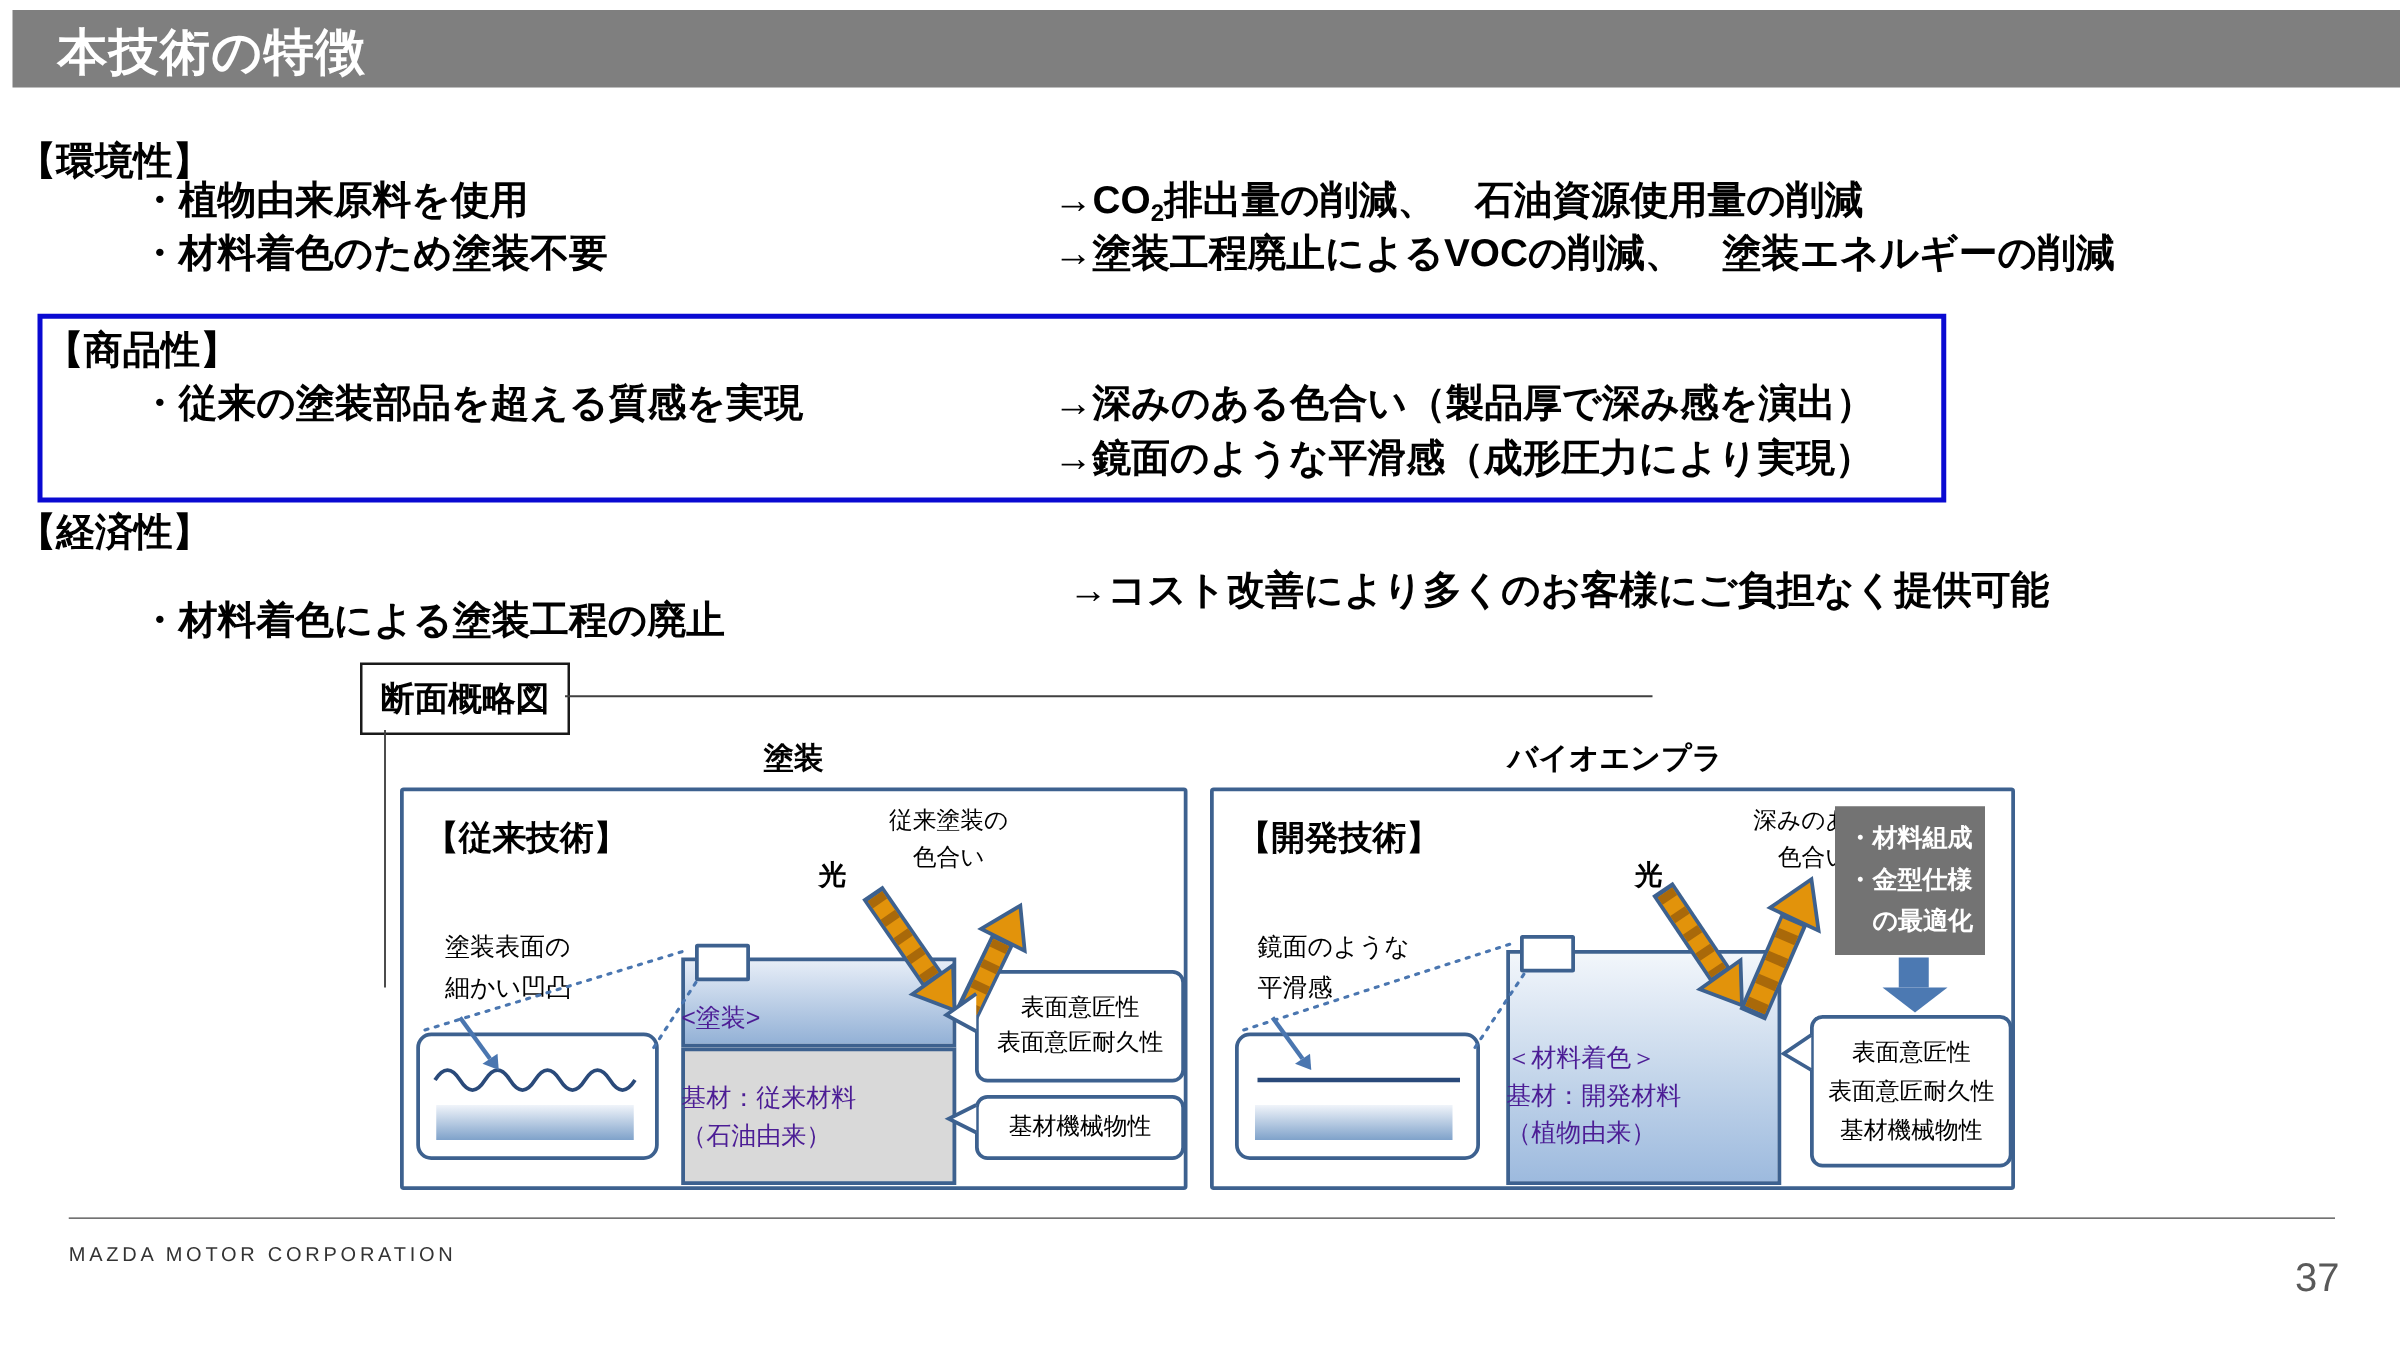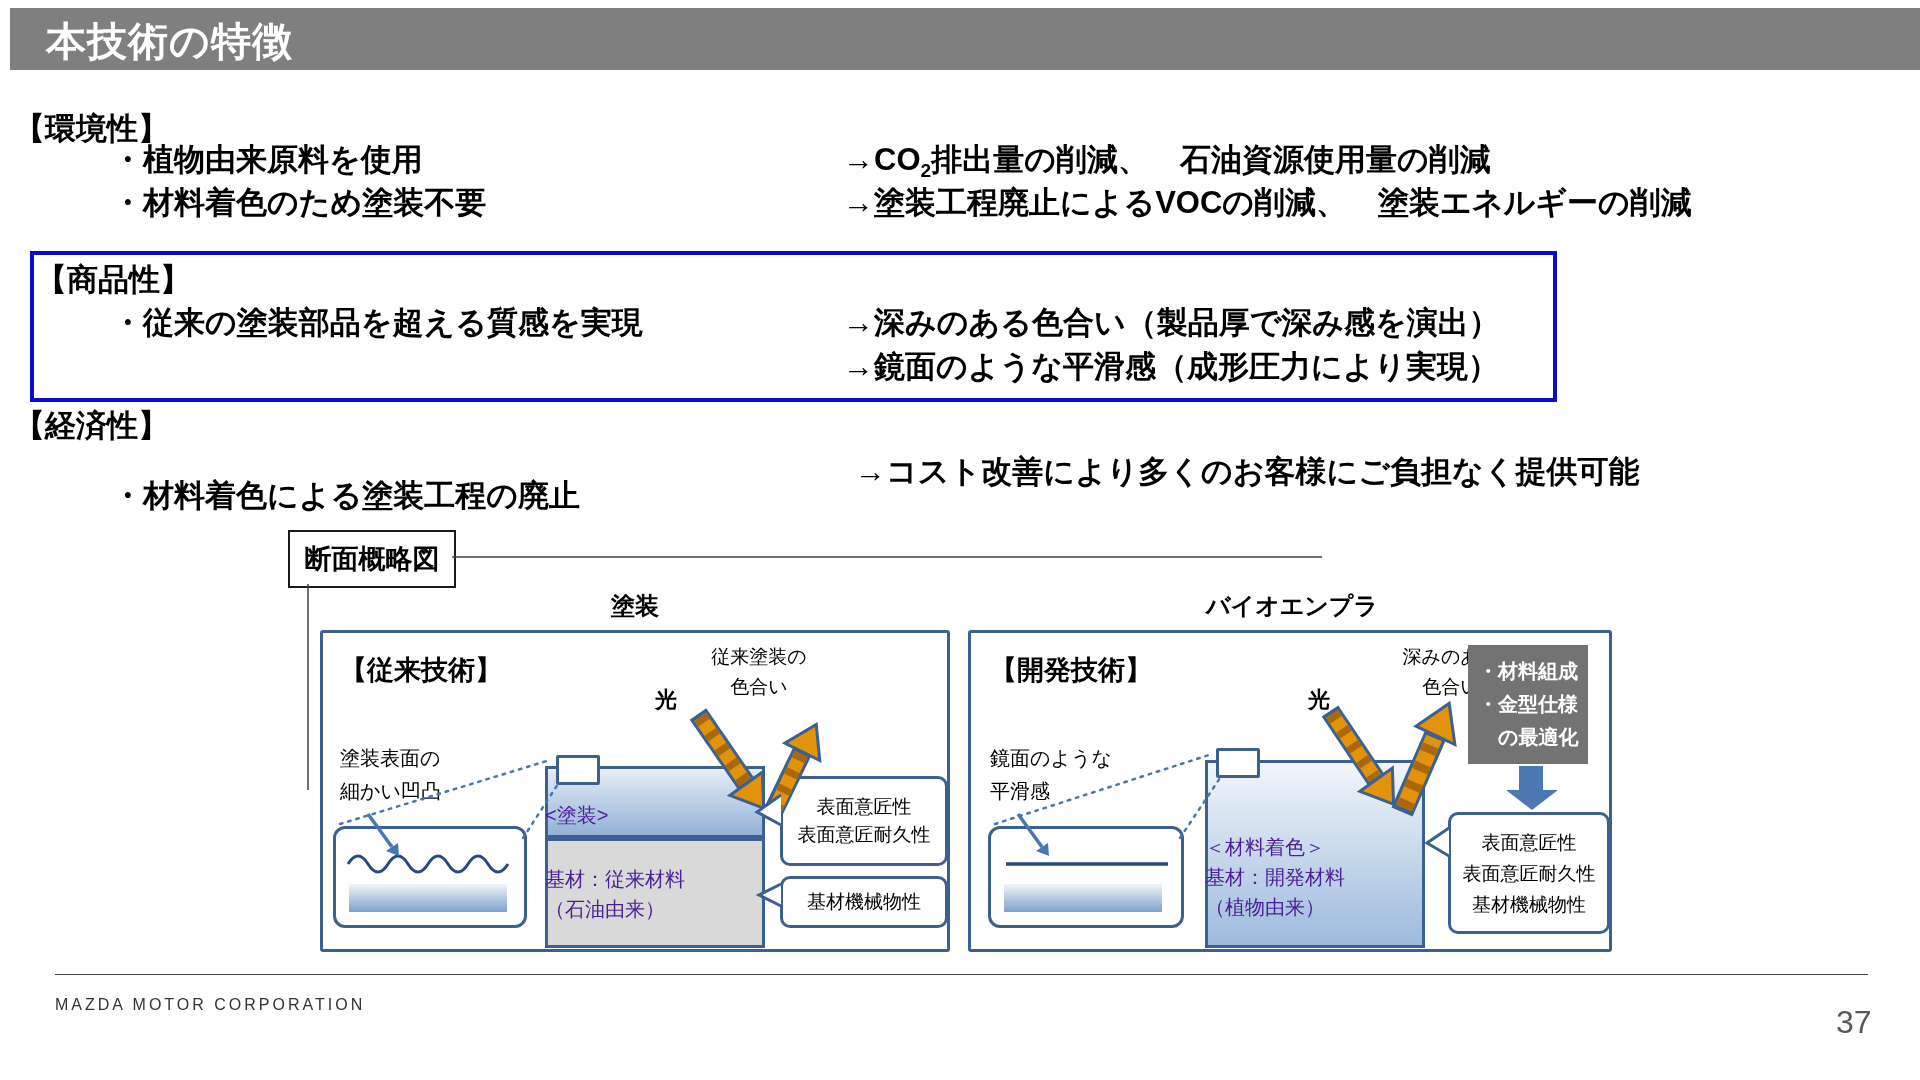--- a/index.html
+++ b/index.html
@@ -14,21 +14,21 @@
   .bullet{font-size:31px;font-weight:bold;color:#000;white-space:nowrap;}
   .arrowline{font-size:31px;font-weight:bold;color:#000000;white-space:nowrap;}
   sub.co2{font-size:0.62em;}
   .bluebox{left:30px;top:251px;width:1519px;height:143px;border:4px solid #0a0ad2;background:transparent;}
   
   .dlabelbox{left:288px;top:530px;width:164px;height:54px;border:2px solid #1a1a1a;background:#fff;
              display:flex;align-items:center;justify-content:center;font-size:27px;font-weight:bold;z-index:3;}
   .colhead{font-size:24px;font-weight:bold;color:#000;text-align:center;white-space:nowrap;}
   .innerbox{border:3px solid #3d618f;border-radius:3px;background:#fff;}
   .dtitle{font-size:27px;font-weight:bold;color:#000;white-space:nowrap;}
-  .note{font-size:20px;color:#000;line-height:33px;white-space:nowrap;}
+  .note{font-size:20px;color:#000;line-height:33px;white-space:nowrap;margin-left:16px;}
   .note2{font-size:19px;color:#000;line-height:30px;text-align:center;white-space:nowrap;}
   .light{font-size:22px;font-weight:bold;color:#000;}
   .roundbox{border:3px solid #3d618f;border-radius:12px;background:#fff;}
   .gradband{background:linear-gradient(to bottom,#f0f4fa 0%,#7fa2ca 100%);}
   .layer-paint{background:linear-gradient(to bottom,#e6edf7 0%,#93b1d6 100%);border:3px solid #3d618f;}
   .layer-base{background:#d9d9d9;border:3px solid #3d618f;}
   .layer-bio{background:linear-gradient(to bottom,#f2f6fb 0%,#c3d5ea 55%,#9dbade 100%);border:3px solid #3d618f;}
   .clip{background:#ffffff;border:3px solid #3d618f;border-radius:2px;z-index:4;}
   .stacktext{font-size:20px;color:#4c1d95;text-align:left;line-height:30px;white-space:nowrap;}
   .callout{background:#fff;border:3px solid #3d618f;border-radius:10px;

